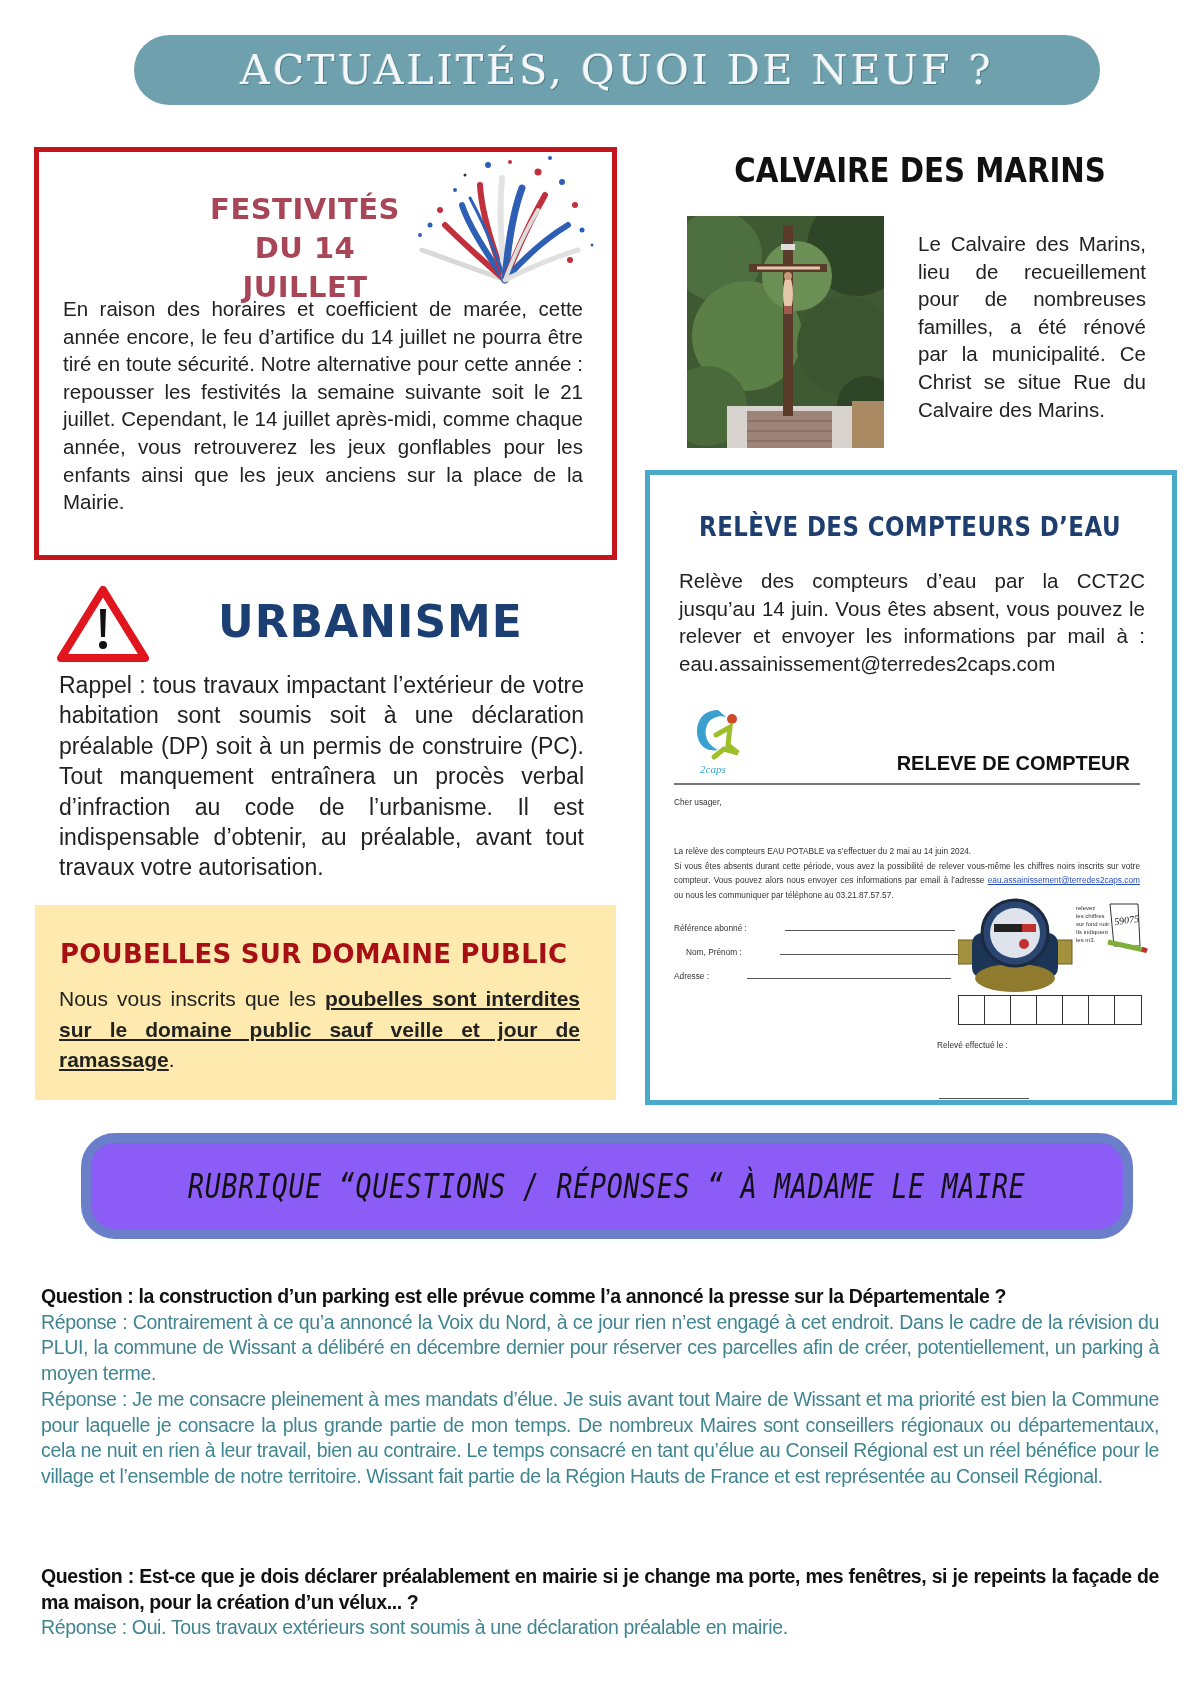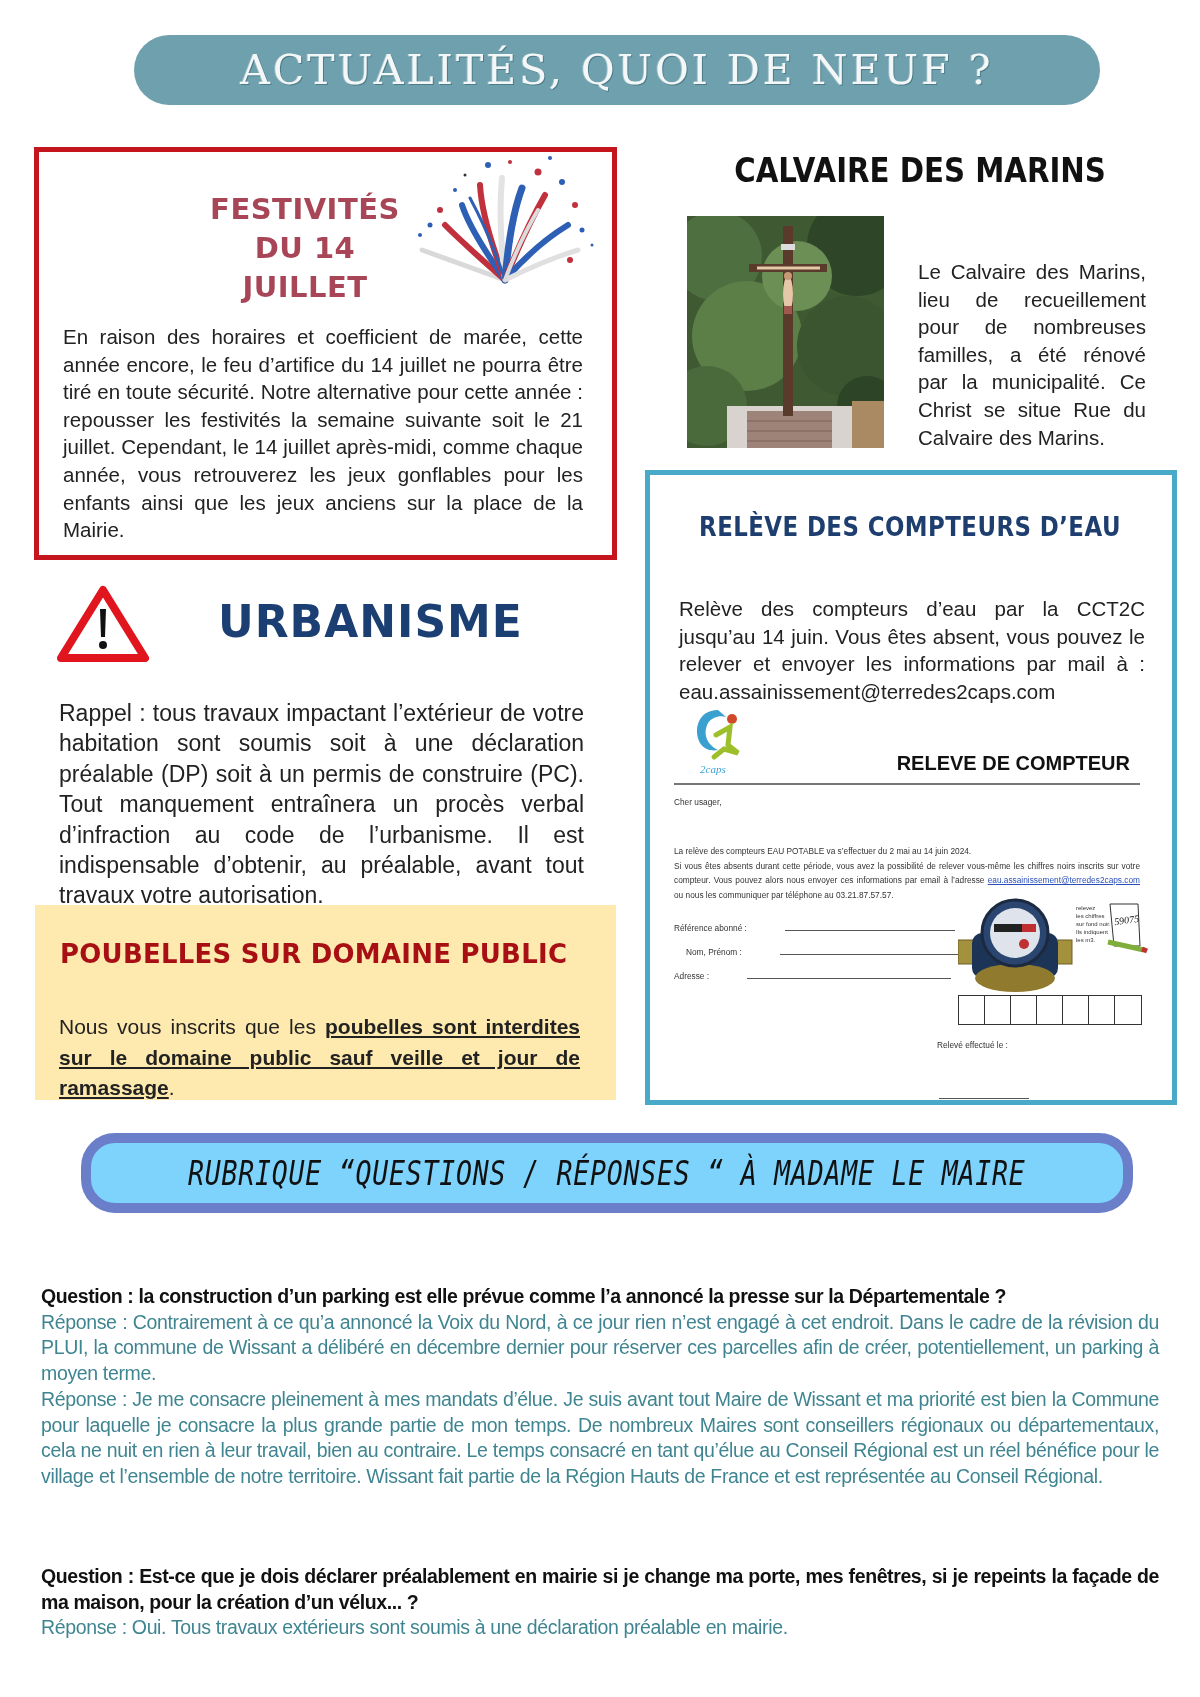--- a/index.html
+++ b/index.html
@@ -25,21 +25,21 @@
     border: 5px solid #c6161d; background: #fff;
   }
   .fest-title {
     left: 190px; top: 190px; width: 230px; text-align: center;
     font-family: "DejaVu Sans", sans-serif; font-weight: bold; font-size: 29px;
     color: #a84657; line-height: 39px; letter-spacing: 0.5px;
   }
   .fireworks { left: 410px; top: 150px; width: 190px; height: 140px; }
   .body-text {
     font-family: "Liberation Sans", sans-serif; font-size: 20.5px; line-height: 27.6px;
-    text-align: justify; color: #222; margin-top: 28px;
+    text-align: justify; color: #222;
   }
   .fest-text { left: 63px; top: 295px; width: 520px; }
 
   
   .calv-title {
     left: 700px; top: 150px; width: 440px; text-align: center;
     font-family: "DejaVu Sans", sans-serif; font-weight: bold; font-size: 34px;
     color: #111; letter-spacing: 0; transform: scaleX(0.86); transform-origin: center;
   }
   .calv-photo { left: 687px; top: 216px; width: 197px; height: 232px; overflow: hidden; }
@@ -95,22 +95,22 @@
   .poub-title {
     left: 60px; top: 938px; width: 540px;
     font-family: "DejaVu Sans", sans-serif; font-weight: bold; font-size: 27px;
     color: #a80f14; letter-spacing: 0.3px; transform: scaleX(0.96); transform-origin: left;
   }
   .poub-text { left: 59px; top: 984px; width: 521px; font-size: 21px; line-height: 30.5px; }
   .poub-text b { text-decoration: underline; }
 
   
   .qa-banner {
-    left: 81px; top: 1133px; width: 1052px; height: 80px;
-    border: 10px solid #6b7ec9; border-radius: 34px; background: #7dd3fc;
+    left: 81px; top: 1133px; width: 1052px; height: 106px;
+    border: 10px solid #6b7ec9; border-radius: 34px; background: #8b5cf6;
     display: flex; align-items: center; justify-content: center;
   }
   .qa-banner-title {
     font-family: "DejaVu Sans Mono", monospace; font-size: 34px; color: #111;
     transform: scaleX(0.78); white-space: nowrap; letter-spacing: 1px; font-style: italic;
   }
 
   
   .qa {
     left: 41px; width: 1118px;

